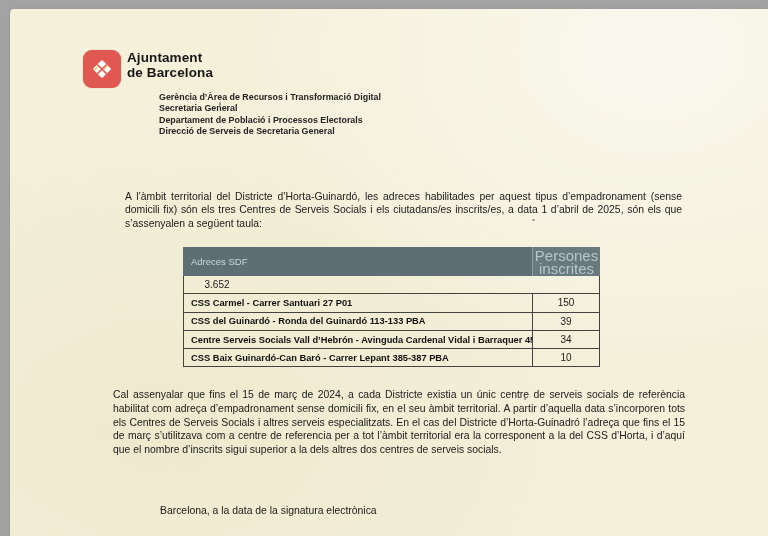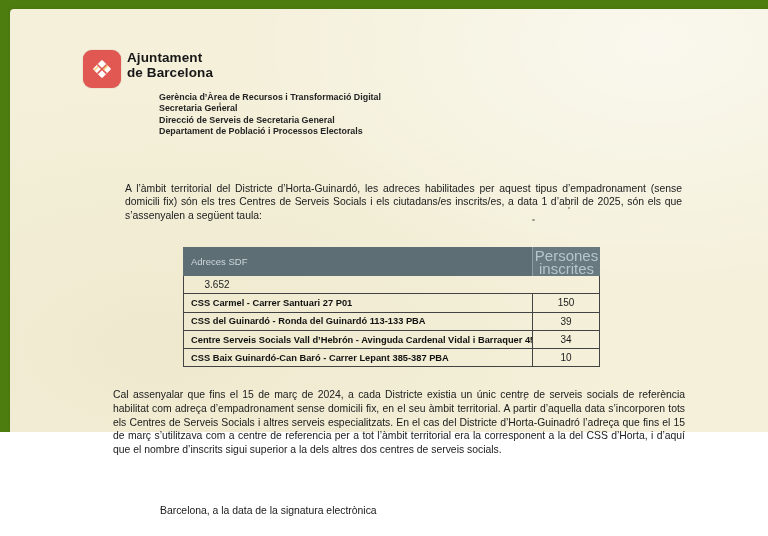--- a/index.html
+++ b/index.html
@@ -1,19 +1,19 @@
 <!DOCTYPE html>
 <html><head>
 <meta charset="utf-8">
 <style>
   * { margin: 0; padding: 0; box-sizing: border-box; }
   html, body { width: 768px; height: 536px; background: #ffffff; overflow: hidden; }
   body { font-family: "Liberation Sans", sans-serif; color: #1d1d1d; }
 
-  .viewport { position: relative; width: 768px; height: 432px; background: #4d7c0f; }
+  .viewport { position: relative; width: 768px; height: 536px; background: #a3a3a3; }
 
   .scan-page {
     position: absolute; left: 10px; top: 9px; right: 0; bottom: 0;
     background:
       radial-gradient(ellipse at 85% 8%, rgba(255,255,255,0.55), rgba(255,255,255,0) 45%),
       radial-gradient(ellipse at 20% 80%, rgba(222,214,170,0.25), rgba(255,255,255,0) 55%),
       #f4f0da;
     border-top-left-radius: 4px;
     box-shadow: -1px -1px 3px rgba(0,0,0,0.05);
   }
@@ -32,21 +32,21 @@
     font-size: 13.5px; font-weight: bold; line-height: 14.5px;
     color: #171717; letter-spacing: 0.1px;
   }
   .departments {
     left: 127px; top: 92px;
     font-size: 8.9px; font-weight: bold; line-height: 11.4px; color: #242424; margin-left: 32px;
   }
 
   
   .para1 {
-    left: 125px; top: 182px; width: 557px;
+    left: 125px; top: 190px; width: 557px;
     font-size: 10.4px; line-height: 13.4px; text-align: justify; color: #202020;
   }
   .para2 {
     left: 113px; top: 388px; width: 572px;
     font-size: 10.4px; line-height: 13.8px; text-align: justify; color: #202020;
   }
   .closing {
     left: 122px; top: 505px;
     font-size: 10.4px; color: #202020; padding-left: 38px;
   }
@@ -105,22 +105,22 @@
   </div>
 
   <div class="abs brand">
     <div>Ajuntament</div>
     <div>de Barcelona</div>
   </div>
 
   <div class="abs departments">
     <div>Gerència d’Àrea de Recursos i Transformació Digital</div>
     <div>Secretaria General</div>
+    <div>Departament de Població i Processos Electorals</div>
     <div>Direcció de Serveis de Secretaria General</div>
-    <div>Departament de Població i Processos Electorals</div>
   </div>
 
   <div class="abs para1">A l’àmbit territorial del Districte d’Horta-Guinardó, les adreces habilitades per aquest tipus d’empadronament (sense domicili fix) són els tres Centres de Serveis Socials i els ciutadans/es inscrits/es, a data 1 d’abril de 2025, són els que s’assenyalen a següent taula:</div>
 
   <div class="abs sdf-table">
     <div class="thead">
       <div class="th-address">Adreces SDF</div>
       <div class="th-count">Persones inscrites</div>
     </div>
     <div class="trow">

